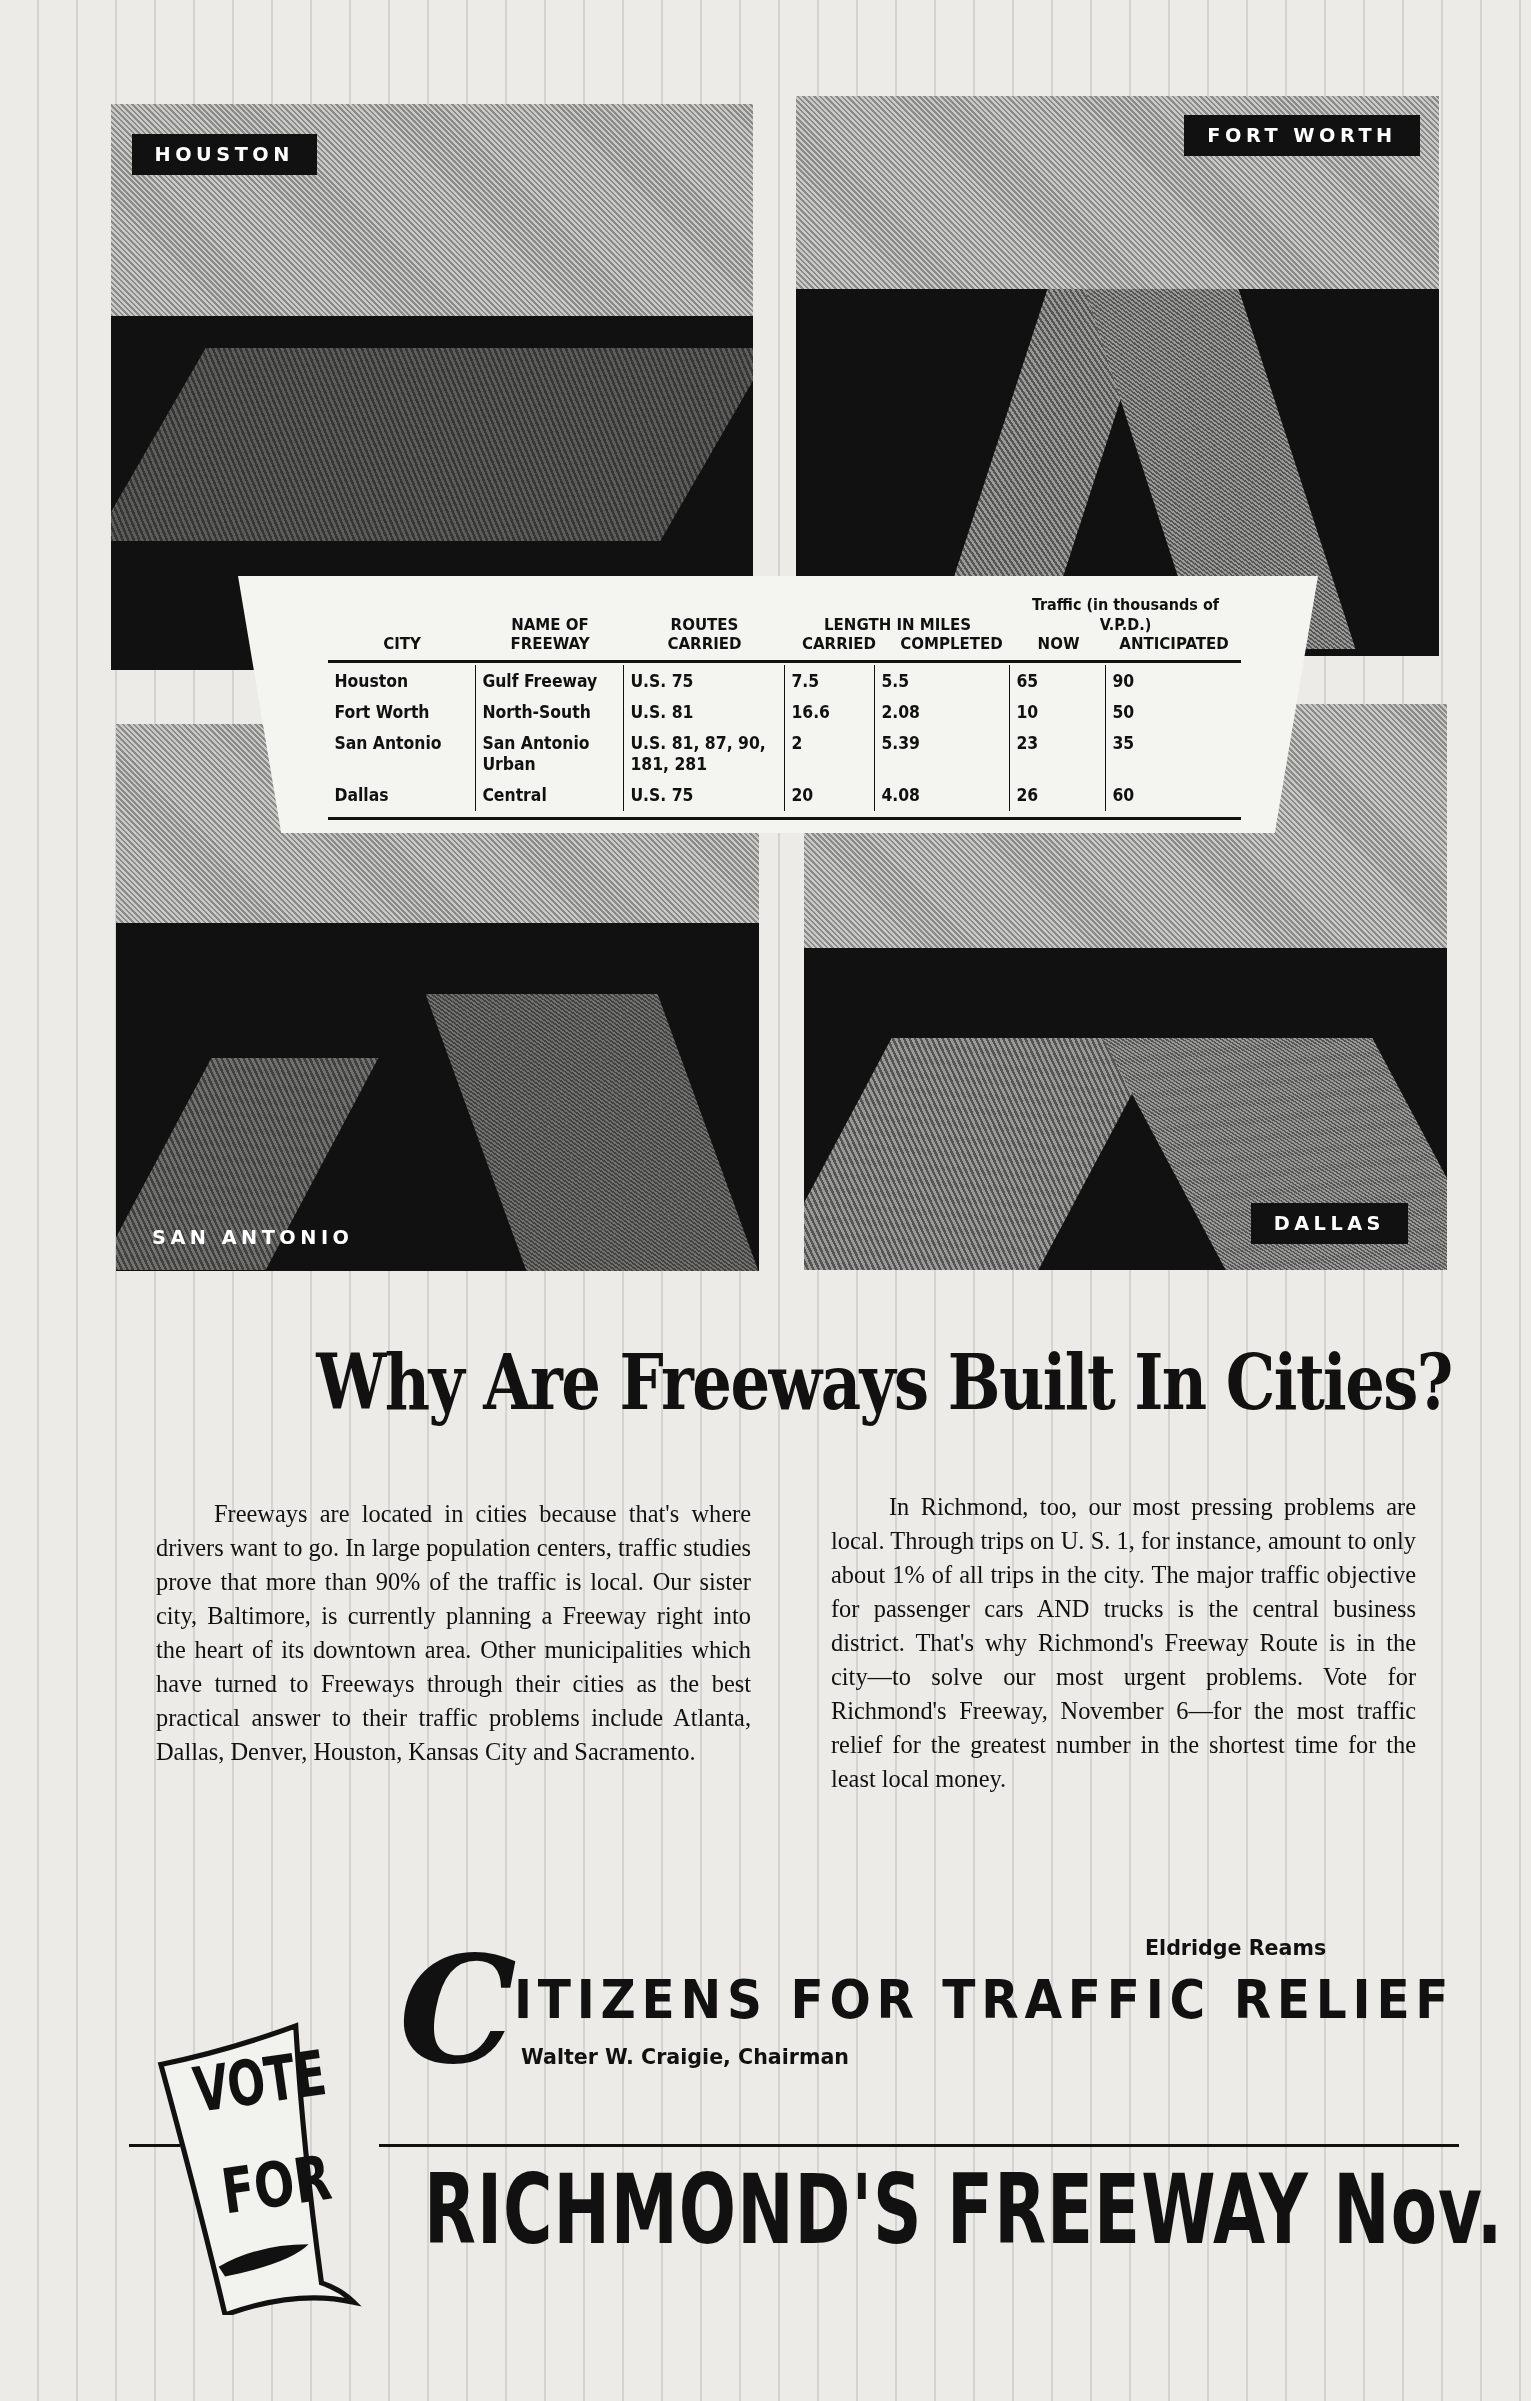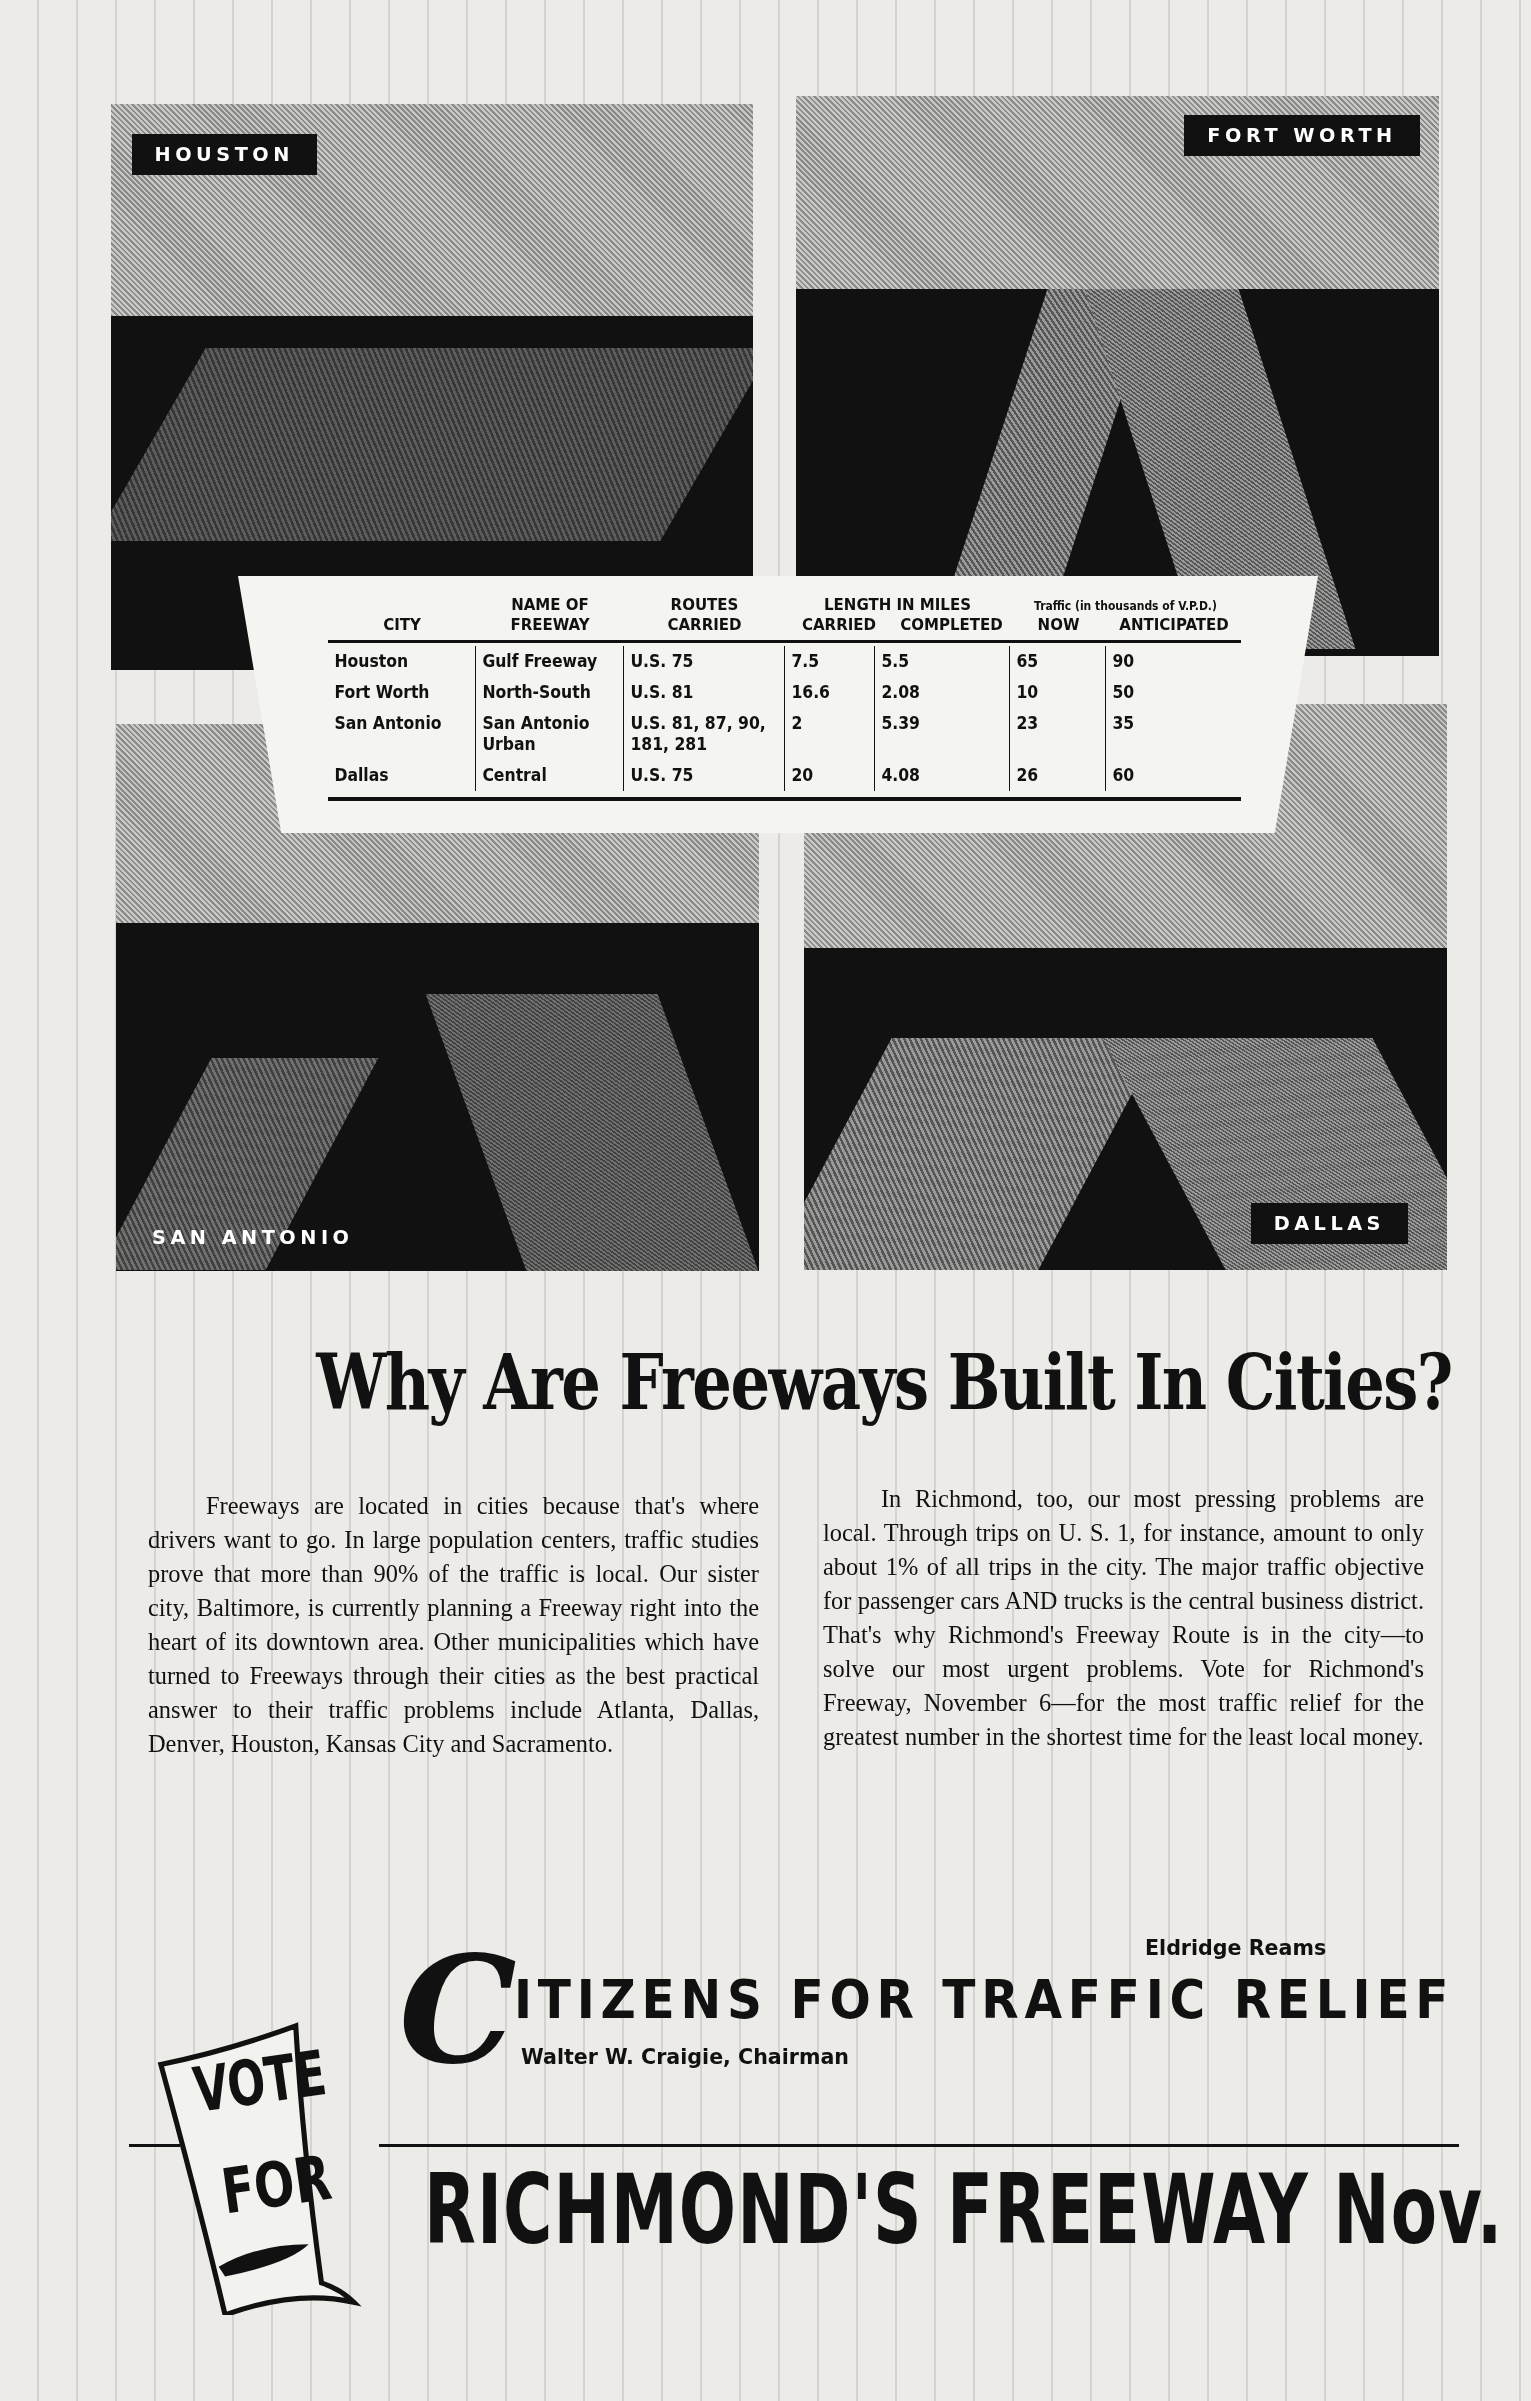--- a/index.html
+++ b/index.html
@@ -23,21 +23,21 @@
   .thead .grp { grid-column: span 2; text-align:center; font-size:16.7px; }
   .rule { height:3.2px; background:#111; margin:6.4px 0 2.6px; }
   .tbody { display:grid; grid-template-columns: 148px 148px 161px 90px 135px 96px 135px; font-weight:bold; font-size:17.4px; }
   .tbody .cell { padding:5.1px 6.4px; border-right:1.9px solid #111; line-height:1.2; }
   .tbody .cell.num { text-align:left; }
   .tbody .cell.last { border-right:none; }
   .headline { position:absolute; left:212px; top:1338px; width:1158px; text-align:center;
               font-family:"DejaVu Serif", serif; font-weight:bold; font-size:76px; letter-spacing:-1.9px;
               transform:scaleX(0.82); transform-origin:center; white-space:nowrap; }
   .col { position:absolute; font-size:24.4px; line-height:34px; text-align:justify; font-family:"Liberation Serif", serif; }
-  .col p { margin:0; text-indent:58px; }
+  .col p { margin:8px; text-indent:58px; }
   .bigc { position:absolute; left:399px; top:1923px; font-family:"DejaVu Serif", serif; font-style:italic;
           font-size:148px; font-weight:bold; }
   .org { position:absolute; left:514px; top:1968px; font-size:54px; letter-spacing:6.4px; font-family:"DejaVu Sans", sans-serif; font-weight:bold; white-space:nowrap; transform:scaleX(0.9); transform-origin:left; }
   .officer { position:absolute; font-family:"DejaVu Sans", sans-serif; font-weight:bold; font-size:20.6px; }
   .slogan { position:absolute; left:701px; top:2074px; font-family:"DejaVu Sans", sans-serif; font-weight:bold; font-size:41px; letter-spacing:9px; font-style:italic; white-space:nowrap; }
   .go-badge { display:inline-block; width:58px; height:69px; background:#111; color:#fff; border-radius:50%;
               text-align:center; line-height:69px; font-size:36px; letter-spacing:0; vertical-align:middle; font-style:normal; }
   .hrule { position:absolute; top:2144px; height:3.2px; background:#111; }
   .cta { position:absolute; left:424px; top:2154px; font-family:"DejaVu Sans Condensed","DejaVu Sans", sans-serif; font-weight:bold;
          font-size:96px; white-space:nowrap; transform:scaleX(0.78); transform-origin:left; letter-spacing:1.3px; }
@@ -77,21 +77,21 @@
   </div>
 
   <div class="table-card">
     <div class="table-inner">
       <div class="thead">
         <div>CITY</div>
         <div><span>NAME OF</span><br><span>FREEWAY</span></div>
         <div><span>ROUTES</span><br><span>CARRIED</span></div>
         <div class="grp"><span>LENGTH IN MILES</span><br>
           <span style="display:inline-block;width:48%">CARRIED</span><span style="display:inline-block;width:52%">COMPLETED</span></div>
-        <div class="grp"><span style="font-size:12px">Traffic (in thousands of V.P.D.)</span><br>
+        <div class="grp"><span style="font-size:16px">Traffic (in thousands of V.P.D.)</span><br>
           <span style="display:inline-block;width:42%">NOW</span><span style="display:inline-block;width:58%">ANTICIPATED</span></div>
       </div>
       <div class="rule"></div>
       <div class="tbody" id="tbody">
           <div class="cell">Houston</div>
           <div class="cell">Gulf Freeway</div>
           <div class="cell">U.S. 75</div>
           <div class="cell num">7.5</div>
           <div class="cell num">5.5</div>
           <div class="cell num">65</div>

